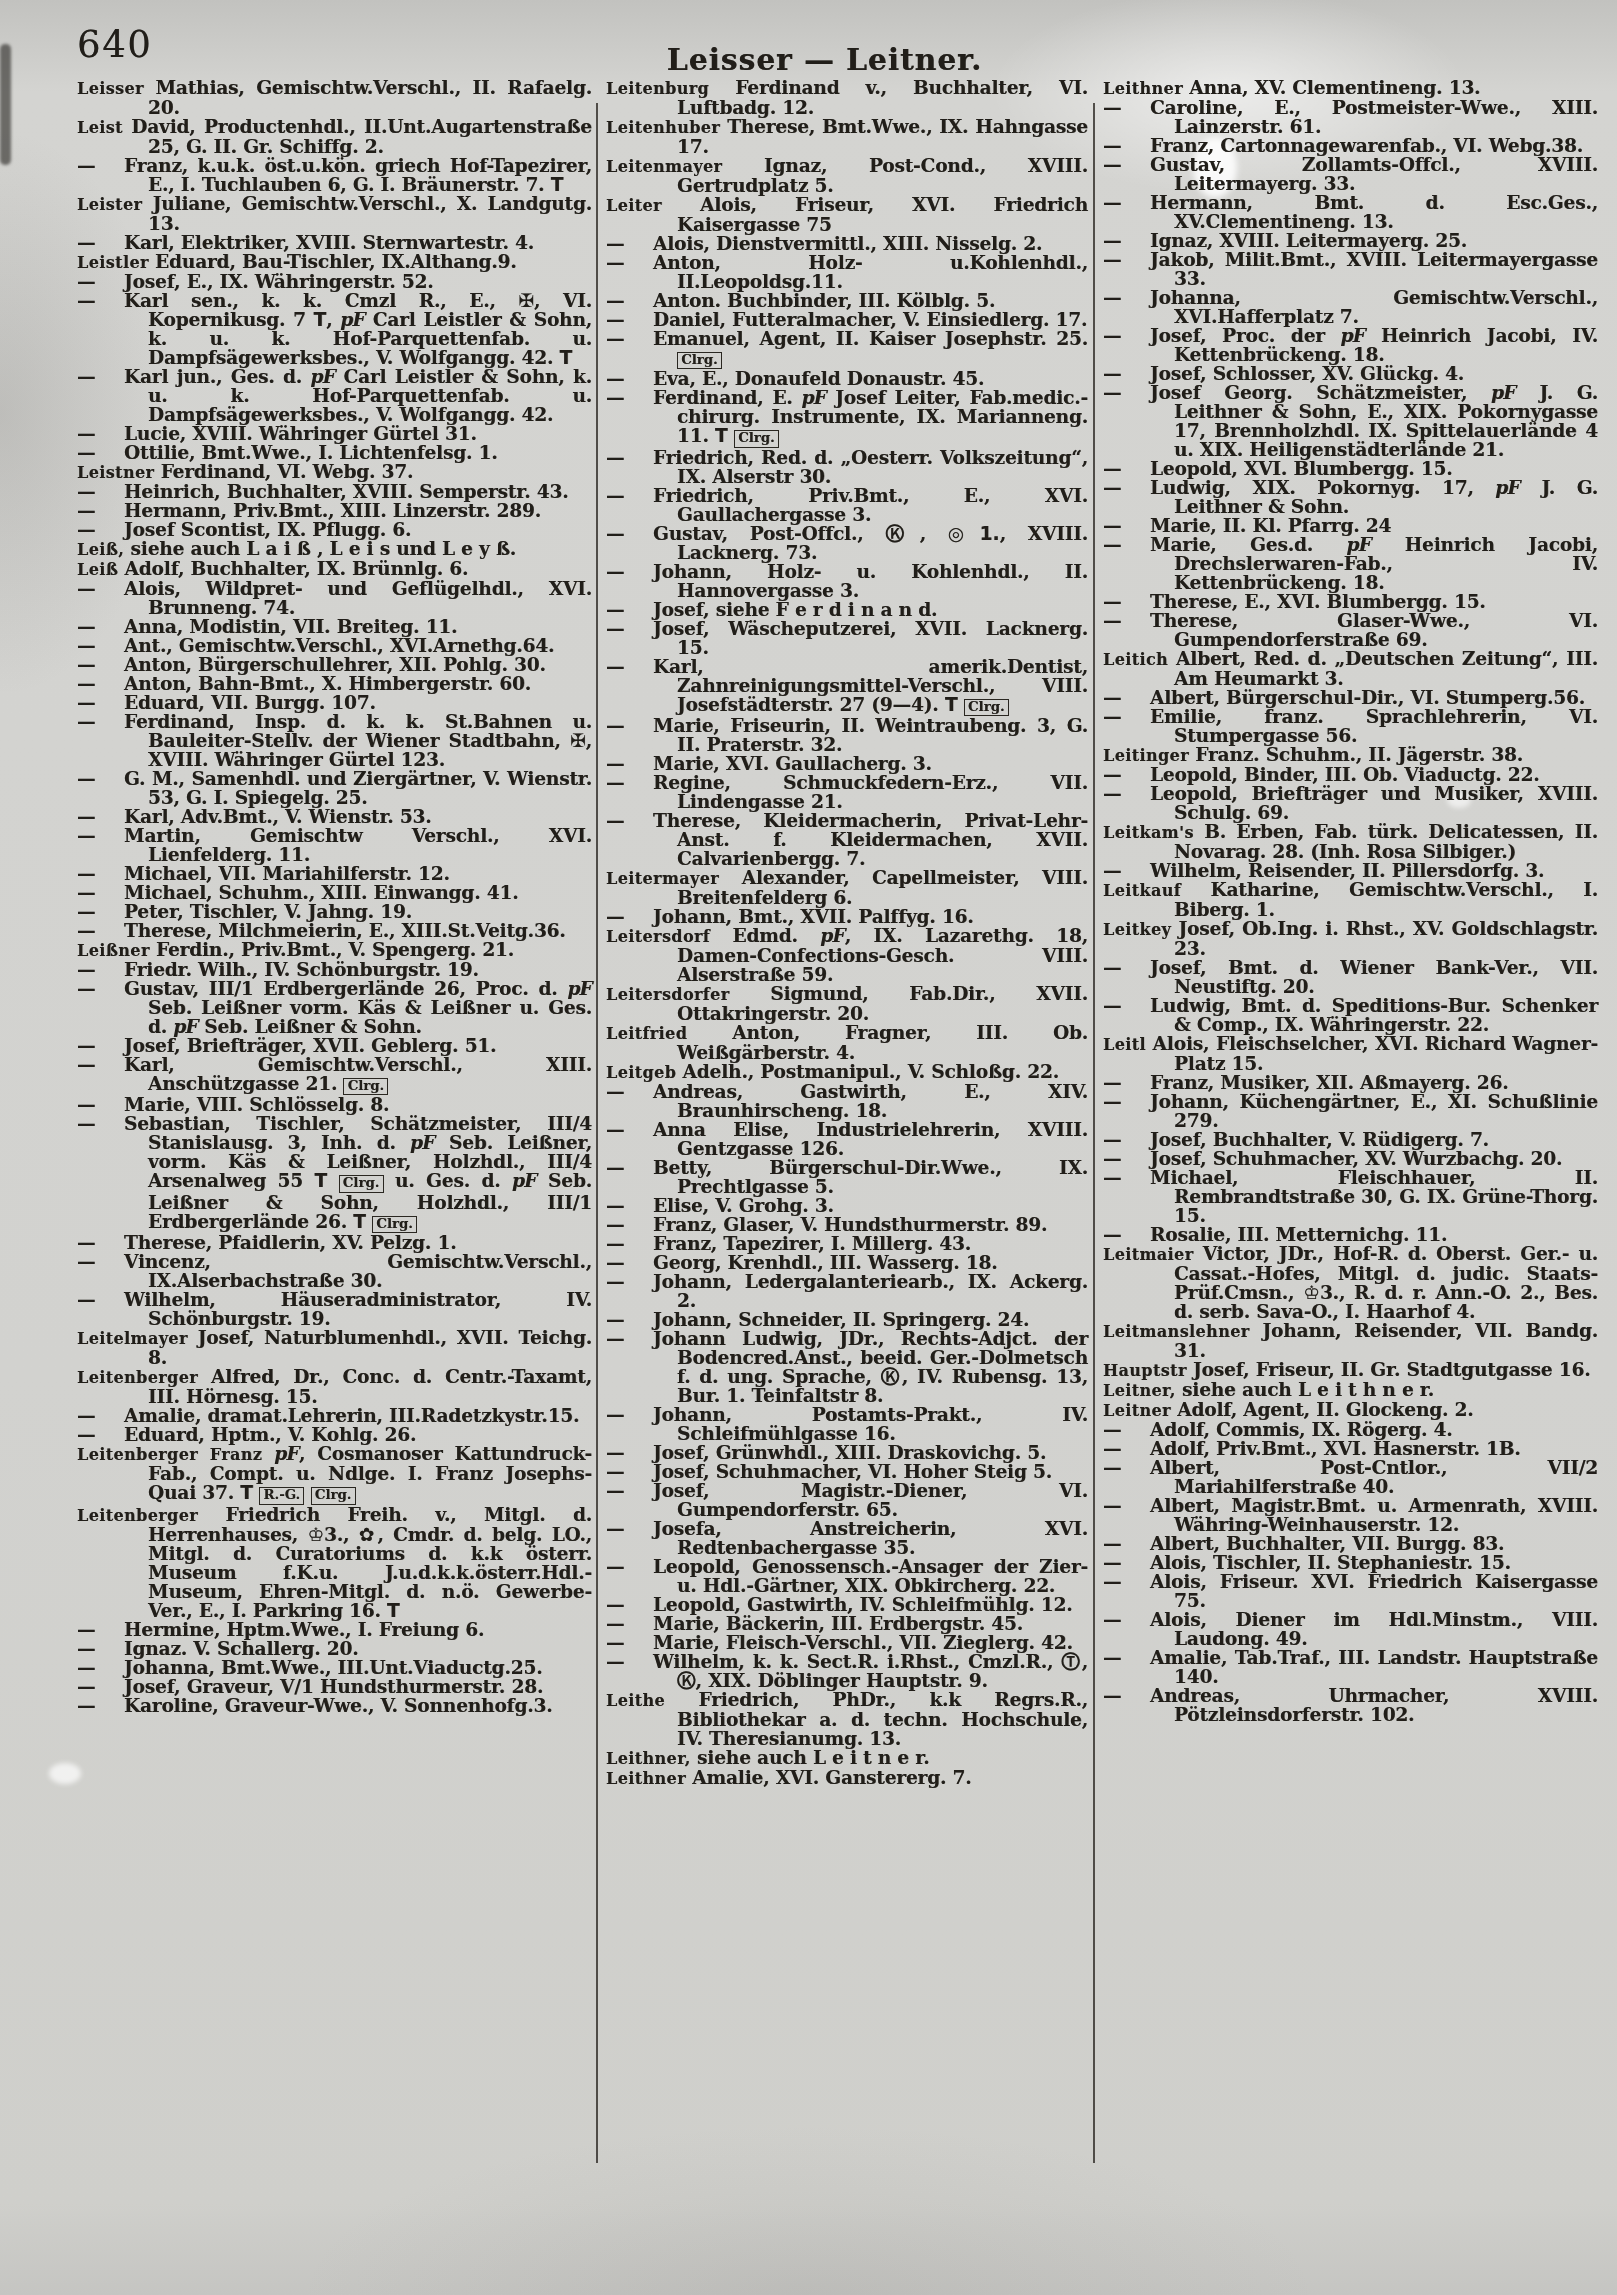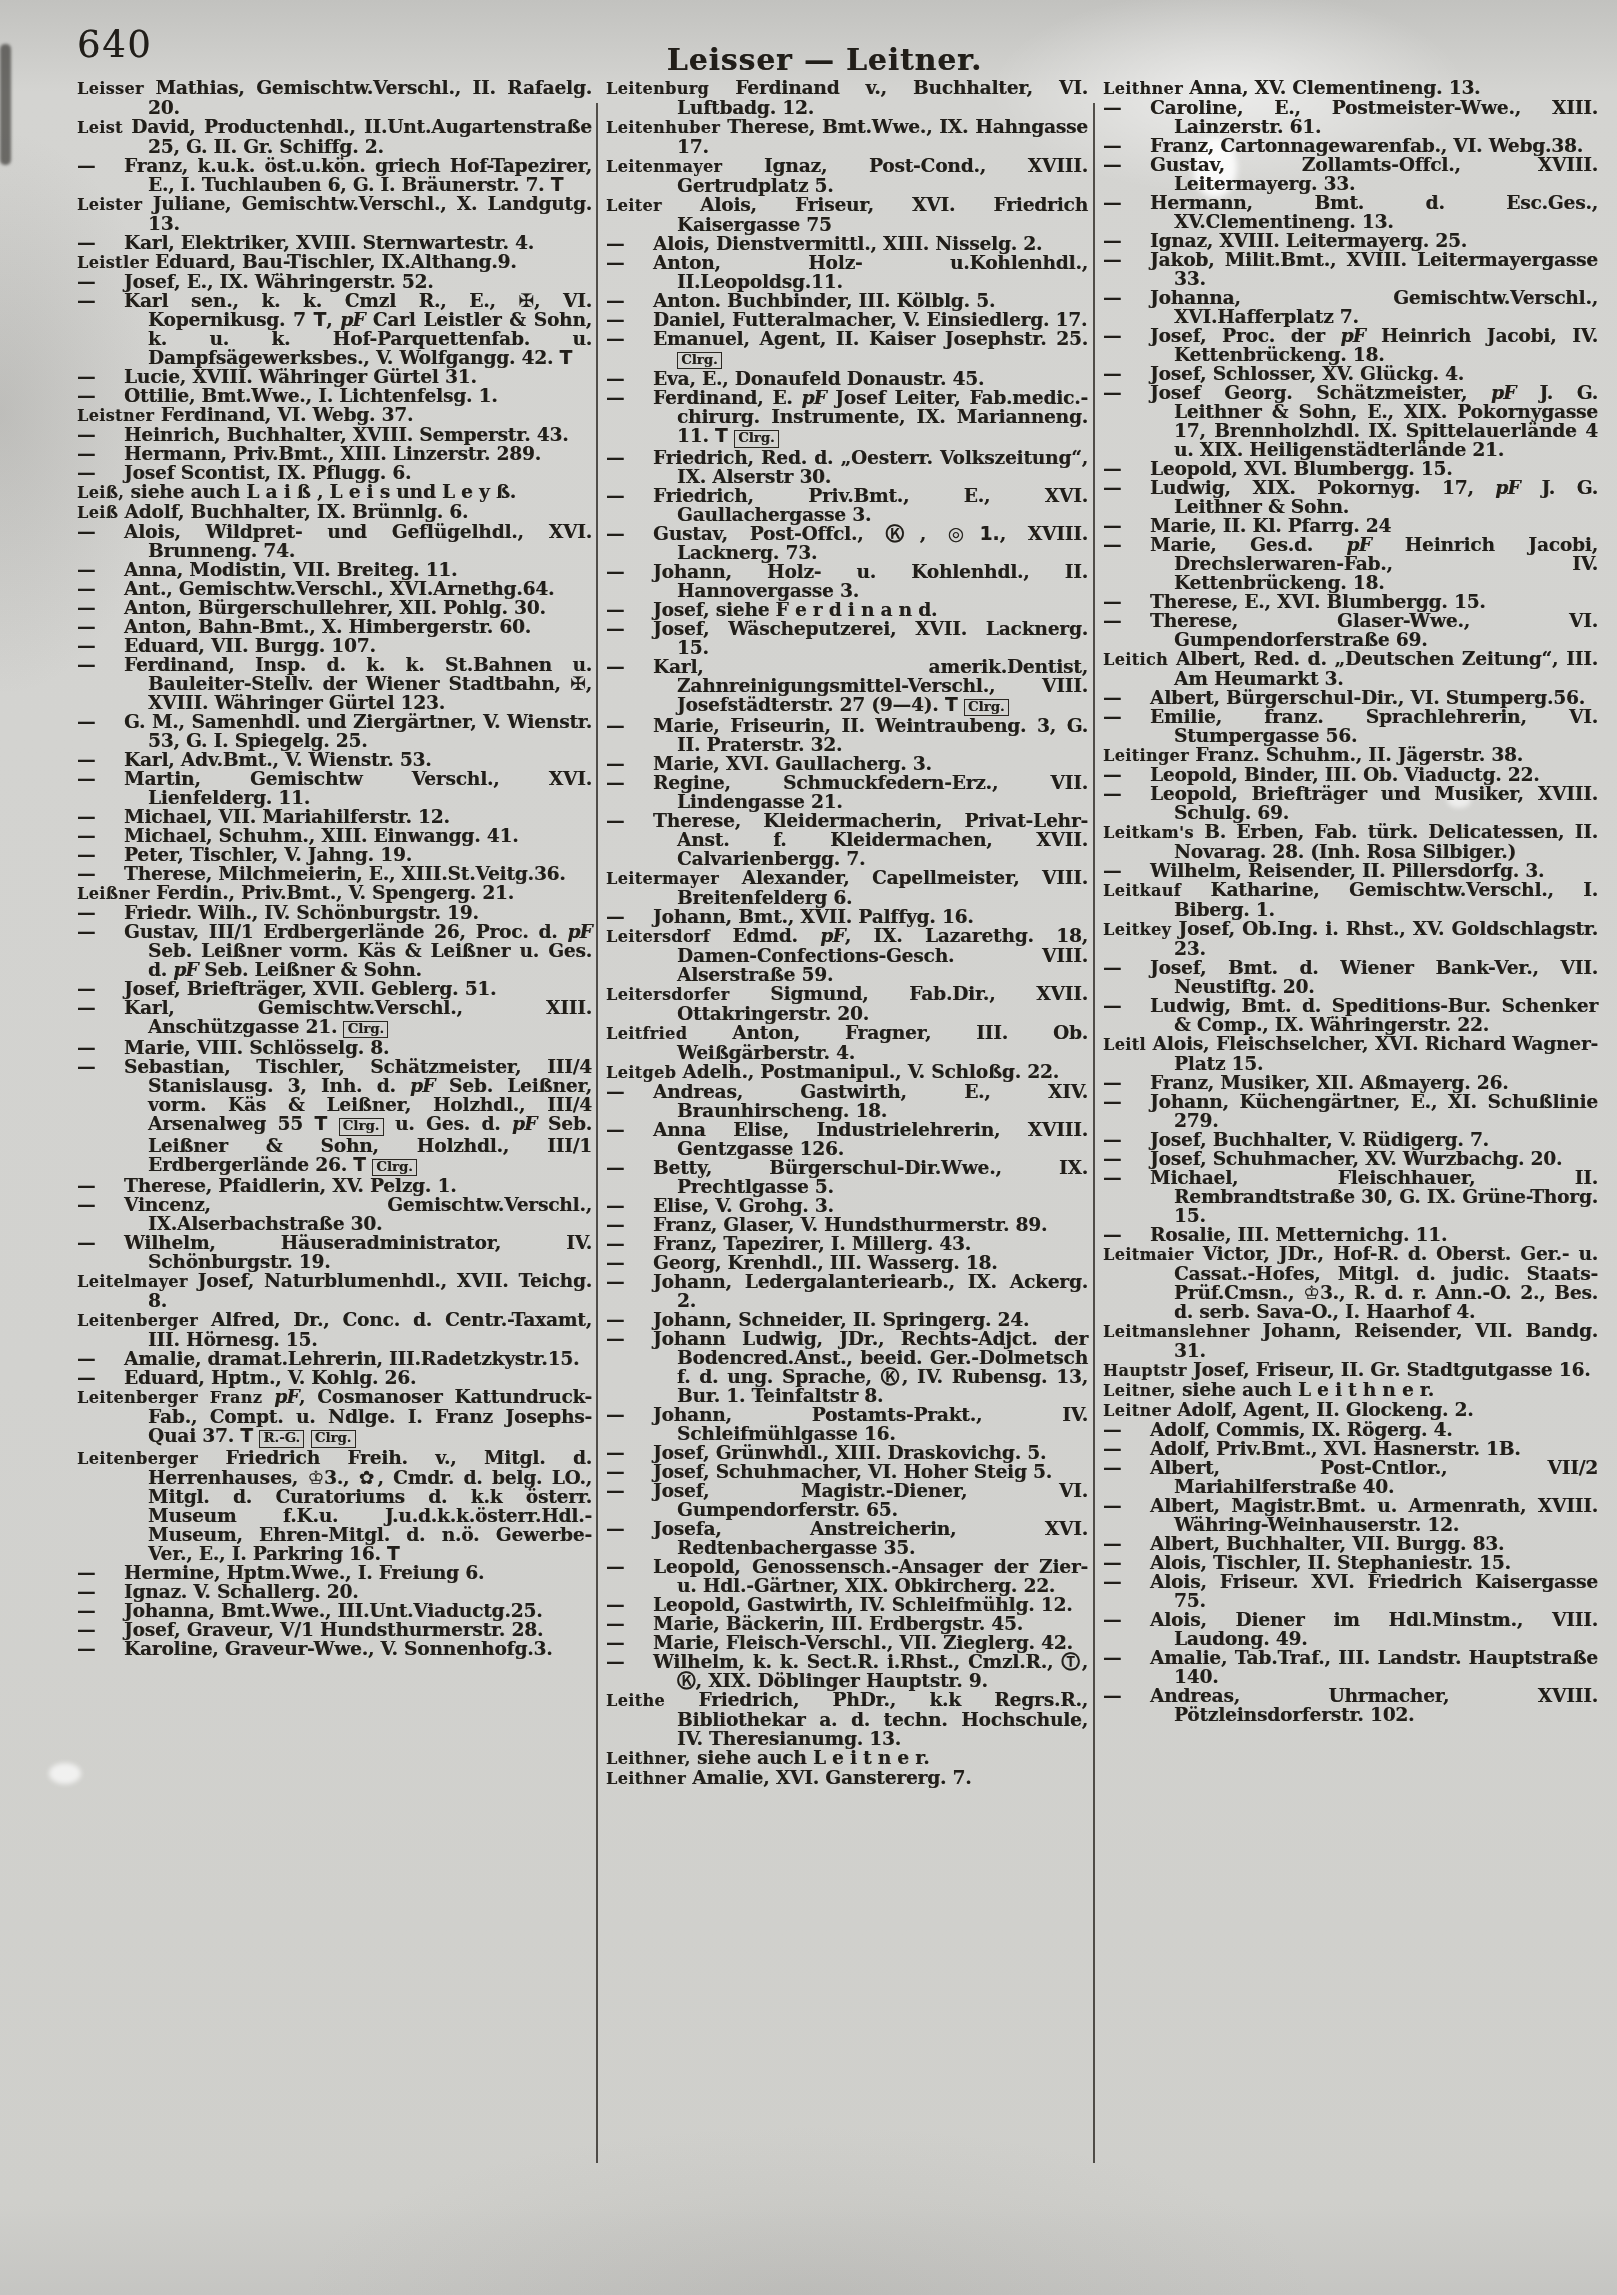--- a/index.html
+++ b/index.html
@@ -91,20 +91,21 @@
 
   <div class="col" id="col-0">
       <div class="entry"><span class="lead">Leisser</span> Mathias, Gemischtw.Verschl., II. Rafaelg. 20.</div>
       <div class="entry"><span class="lead">Leist</span> David, Productenhdl., II.Unt.Augartenstraße 25, G. II. Gr. Schiffg. 2.</div>
       <div class="entry"><span class="dash">—</span>Franz, k.u.k. öst.u.kön. griech Hof-Tapezirer, E., I. Tuchlauben 6, G. I. Bräunerstr. 7. <span class="tel">T</span></div>
       <div class="entry"><span class="lead">Leister</span> Juliane, Gemischtw.Verschl., X. Landgutg. 13.</div>
       <div class="entry"><span class="dash">—</span>Karl, Elektriker, XVIII. Sternwartestr. 4.</div>
       <div class="entry"><span class="lead">Leistler</span> Eduard, Bau-Tischler, IX.Althang.9.</div>
       <div class="entry"><span class="dash">—</span>Josef, E., IX. Währingerstr. 52.</div>
       <div class="entry"><span class="dash">—</span>Karl sen., k. k. Cmzl R., E., <span class="sym">✠</span>, VI. Kopernikusg. 7 <span class="tel">T</span>, <span class="pf">pF</span> Carl Leistler &amp; Sohn, k. u. k. Hof-Parquettenfab. u. Dampfsägewerksbes., V. Wolfgangg. 42. <span class="tel">T</span></div>
+      <div class="entry"><span class="dash">—</span>Karl jun., Ges. d. <span class="pf">pF</span> Carl Leistler &amp; Sohn, k. u. k. Hof-Parquettenfab. u. Dampfsägewerksbes., V. Wolfgangg. 42.</div>
       <div class="entry"><span class="dash">—</span>Lucie, XVIII. Währinger Gürtel 31.</div>
       <div class="entry"><span class="dash">—</span>Ottilie, Bmt.Wwe., I. Lichtenfelsg. 1.</div>
       <div class="entry"><span class="lead">Leistner</span> Ferdinand, VI. Webg. 37.</div>
       <div class="entry"><span class="dash">—</span>Heinrich, Buchhalter, XVIII. Semperstr. 43.</div>
       <div class="entry"><span class="dash">—</span>Hermann, Priv.Bmt., XIII. Linzerstr. 289.</div>
       <div class="entry"><span class="dash">—</span>Josef Scontist, IX. Pflugg. 6.</div>
       <div class="entry"><span class="lead">Leiß,</span> siehe auch L a i ß , L e i s und L e y ß.</div>
       <div class="entry"><span class="lead">Leiß</span> Adolf, Buchhalter, IX. Brünnlg. 6.</div>
       <div class="entry"><span class="dash">—</span>Alois, Wildpret- und Geflügelhdl., XVI. Brunneng. 74.</div>
       <div class="entry"><span class="dash">—</span>Anna, Modistin, VII. Breiteg. 11.</div>

